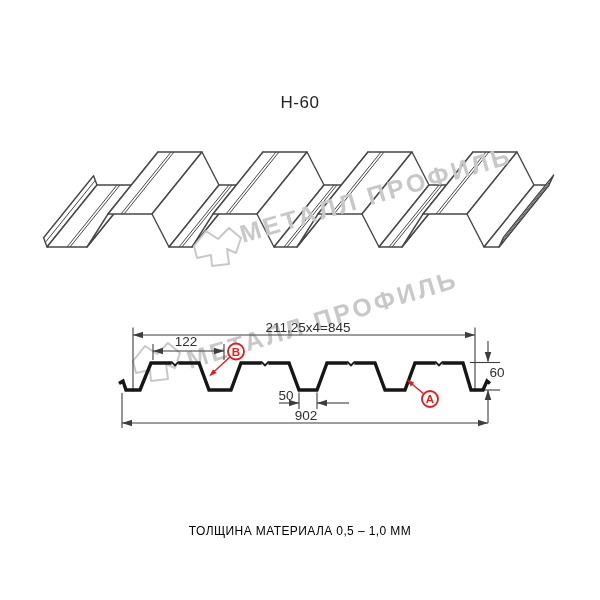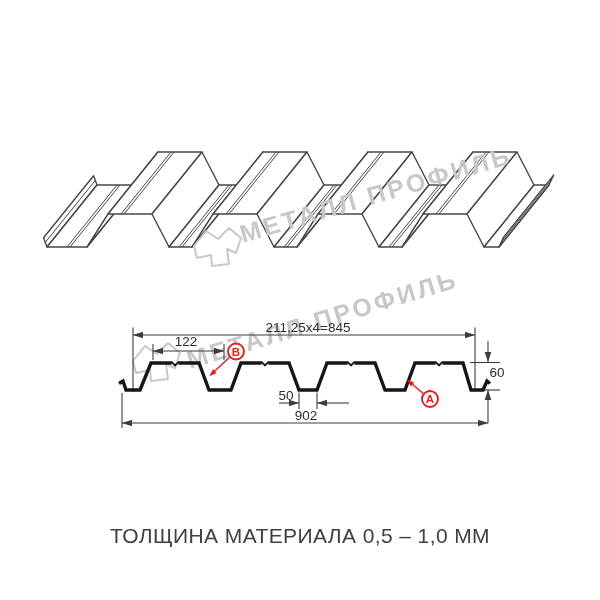--- a/index.html
+++ b/index.html
@@ -1,21 +1,21 @@
 <!DOCTYPE html>
 <html><head>
 <meta charset="utf-8">
 <style>
   html,body{margin:0;padding:0;background:#ffffff;}
   #page{position:relative;width:600px;height:600px;background:#fff;overflow:hidden;
         font-family:"Liberation Sans",sans-serif;}
   .center-text{position:absolute;left:0;width:600px;text-align:center;}
   #title{top:50px;font-size:35px;font-weight:800;letter-spacing:1.5px;color:#141414;}
   #subtitle{top:93px;font-size:17px;font-weight:500;letter-spacing:.5px;color:#222;}
-  #footer-note{top:524px;font-size:21px;font-weight:500;letter-spacing:.4px;color:#404040;}
+  #footer-note{top:524px;font-size:12px;font-weight:500;letter-spacing:.4px;color:#000000;}
   svg{position:absolute;left:0;top:0;}
   #iso polygon{fill:#ffffff;stroke:#474747;stroke-width:1.4;stroke-linejoin:round;}
   #iso line{stroke:#474747;stroke-width:1;}
   .wm-logo{fill:none;stroke:#c8c8c8;stroke-width:2;stroke-linejoin:round;}
   .wm-text{font-family:"Liberation Sans",sans-serif;font-size:25px;font-weight:bold;
            fill:#c8c8c8;letter-spacing:3px;}
   .dl{stroke:#3d3d3d;stroke-width:1.1;}
   .ah{fill:#3d3d3d;stroke:none;}
   .dim{font-family:"Liberation Sans",sans-serif;font-size:13.5px;fill:#2e2e2e;text-anchor:middle;}
   .prof{fill:none;stroke:#161616;stroke-width:3.4;stroke-linejoin:miter;}
@@ -25,20 +25,21 @@
   .red-head{fill:#e11d1d;stroke:none;}
   .callout-circle{fill:#ffffff;stroke:#e11d1d;stroke-width:1.9;}
   .callout{font-family:"Liberation Sans",sans-serif;font-size:11.5px;font-weight:bold;
            fill:#e11d1d;text-anchor:middle;}
 </style>
 </head>
 <body>
 
 <div id="page">
 
+  <div id="subtitle" class="center-text">Н-60</div>
 
   <svg width="600" height="600" viewBox="0 0 600 600">
 
     <g id="iso">
         <polygon points="43.56,237.76 47,247 97,185 93.56,175.76"></polygon>
         <polygon points="47,247 87,247 137,185 97,185"></polygon>
         <polygon points="87,247 108,214 158,152 137,185"></polygon>
         <polygon points="108,214 152,214 202,152 158,152"></polygon>
         <polygon points="152,214 169,247 219,185 202,152"></polygon>
         <polygon points="169,247 192,247 242,185 219,185"></polygon>

